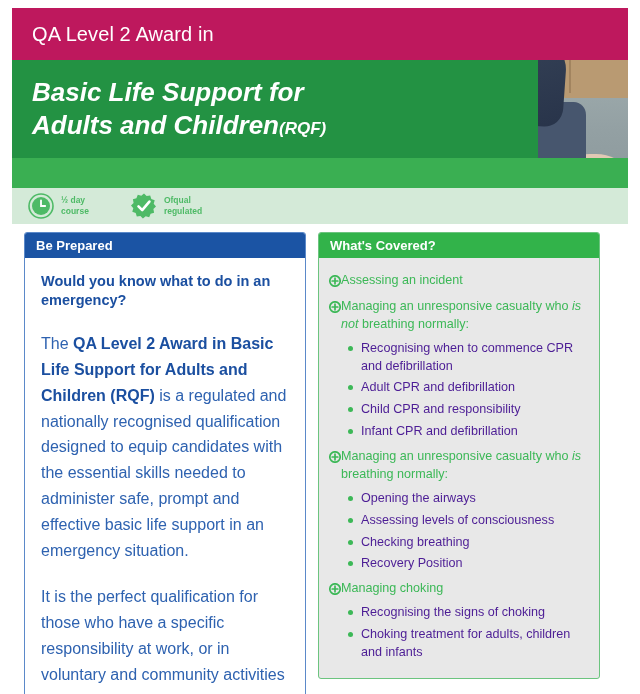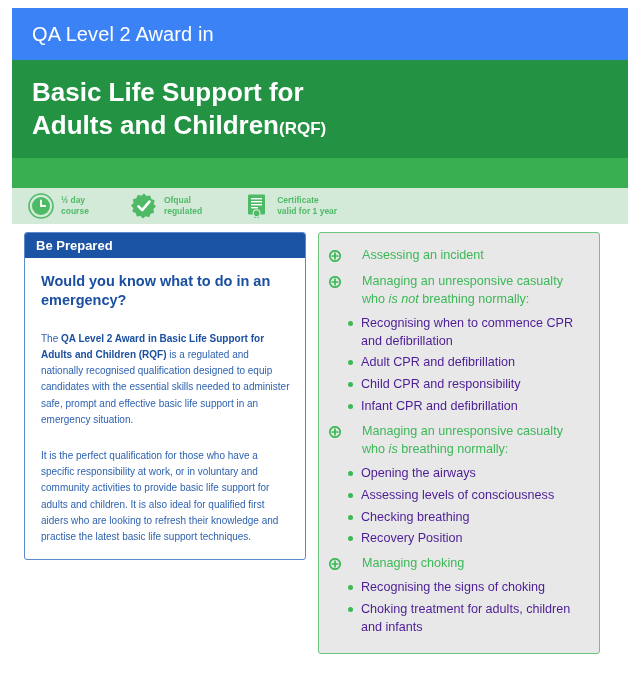--- a/index.html
+++ b/index.html
@@ -142,25 +142,26 @@
 
   .band {
     position: absolute;
     left: 0;
     color: #ffffff;
     display: flex;
     align-items: center;
   }
   .band-top {
     top: 0; width: 616px; height: 52px;
-    background: #3b82f6;
+    background: #be185d;
   }
   .band-mid {
-    top: 52px; width: 616px; height: 98px;
+    top: 52px; width: 526px; height: 98px;
     background: #239243;
+    font-style: italic;
   }
   .band-bot {
     top: 150px; width: 616px; height: 30px;
     background: #3aaf52;
   }
   .band-top .bt-text {
     position: relative; z-index: 4;
     padding-left: 20px;
     font-size: 20px;
     font-weight: 400;
@@ -230,34 +231,34 @@
   .panel-body { padding: 14px 14px 14px 16px; }
   .lead {
     color: #1b4fa0;
     font-size: 14.5px;
     font-weight: bold;
     line-height: 1.34;
     margin-bottom: 4px;
   }
   .para {
     color: #2e62b0;
-    font-size: 10px;
+    font-size: 16px;
     line-height: 1.62;
     margin-bottom: 17px;
     margin-top: 20px;
   }
   .para:last-child { margin-bottom: 0; }
   .para b { color: #1b4fa0; font-weight: bold; }
 
   
   .covered { padding: 11px 12px 12px 10px; }
   .cov-group { margin-bottom: 2px; }
   .cov-main {
     display: flex;
-    gap: 21px;
+    gap: 0;
     color: #3cb857;
     font-size: 12.6px;
     line-height: 1.42;
     padding: 3px 0;
   }
   .cov-main i { font-style: italic; }
   .plus-ico { flex: 0 0 12px; width: 12px; height: 12px; margin-top: 3px; }
   .cov-subs { list-style: none; margin: 1px 0 2px 0; }
   .cov-sub {
     display: flex;
@@ -333,50 +334,38 @@
 
       <div class="badge">
         <svg class="badge-ico" viewBox="0 0 26 26">
           <path d="M13 0.6 L15.6 3.1 L19.2 2.4 L20.3 5.9 L23.7 7.3 L22.7 10.8 L25 13.6 L22.4 16.1 L23.1 19.7 L19.6 20.8 L18.2 24.2 L14.7 23.2 L11.9 25.5 L9.4 22.9 L5.8 23.6 L4.7 20.1 L1.3 18.7 L2.3 15.2 L0 12.4 L2.6 9.9 L1.9 6.3 L5.4 5.2 L6.8 1.8 L10.3 2.8 Z" fill="#4eba66"></path>
           <path d="M7.5 13.4 L11.2 17.1 L18.4 8.6" fill="none" stroke="#ffffff" stroke-width="2.6" stroke-linecap="round" stroke-linejoin="round"></path>
         </svg>
         <span class="badge-label">Ofqual
 regulated</span>
       </div>
 
-      <div class="badge">
-        <svg class="badge-ico" viewBox="0 0 26 26">
-          <rect x="4" y="1.5" width="17" height="20" rx="1.2" fill="#4eba66"></rect>
-          <rect x="7" y="5" width="11" height="1.4" fill="#ffffff"></rect>
-          <rect x="7" y="8" width="11" height="1.4" fill="#ffffff"></rect>
-          <rect x="7" y="11" width="11" height="1.4" fill="#ffffff"></rect>
-          <rect x="7" y="14" width="7" height="1.4" fill="#ffffff"></rect>
-          <path d="M10.4 21 L10.4 25.6 L12.6 23.9 L14.8 25.6 L14.8 21 Z" fill="#4eba66"></path>
-          <circle cx="12.6" cy="20.3" r="3.4" fill="#4eba66" stroke="#d4ead8" stroke-width="1.1"></circle>
-        </svg>
-        <span class="badge-label">Certificate
-valid for 1 year</span>
-      </div>
 
     </div>
   </div>
 </div>
 
 <div class="panels">
 
   <div class="panel panel-left">
     <div class="panel-head">Be Prepared</div>
     <div class="panel-body">
       <div class="lead">Would you know what to do in an emergency?</div>
       <p class="para"><span>The </span><b>QA Level 2 Award in Basic Life Support for Adults and Children (RQF)</b><span> is a regulated and nationally recognised qualification designed to equip candidates with the essential skills needed to administer safe, prompt and effective basic life support in an emergency situation.</span></p>
       <p class="para">It is the perfect qualification for those who have a specific responsibility at work, or in voluntary and community activities to provide basic life support for adults and children. It is also ideal for qualified first aiders who are looking to refresh  their knowledge and practise the latest basic life support techniques.</p>
     </div>
   </div>
 
   <div class="panel panel-right">
+    <div class="panel-head">What's Covered?</div>
     <div class="covered">
         <div class="cov-group">
           <div class="cov-main">
             <svg class="plus-ico" viewBox="0 0 12 12">
               <circle cx="6" cy="6" r="5.2" fill="none" stroke="#3cb857" stroke-width="1.7"></circle>
               <path d="M6 3.2 L6 8.8 M3.2 6 L8.8 6" stroke="#3cb857" stroke-width="1.7" stroke-linecap="round"></path>
             </svg>
             <span>Assessing an incident</span>
           </div>
         </div>

